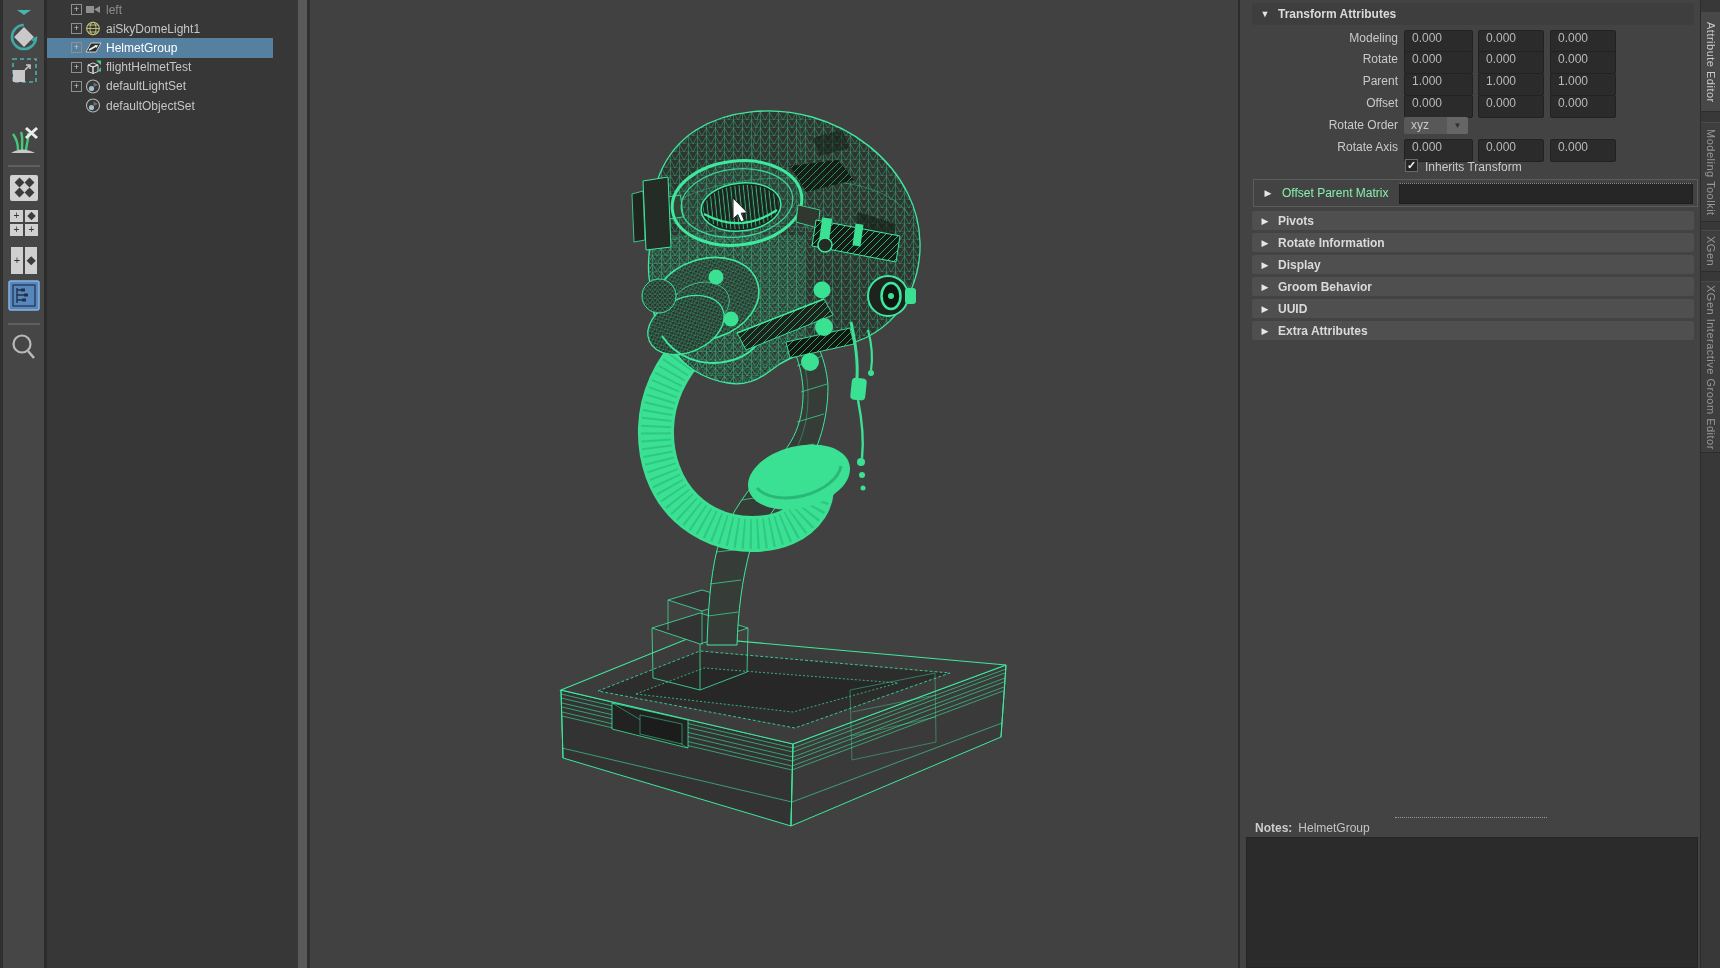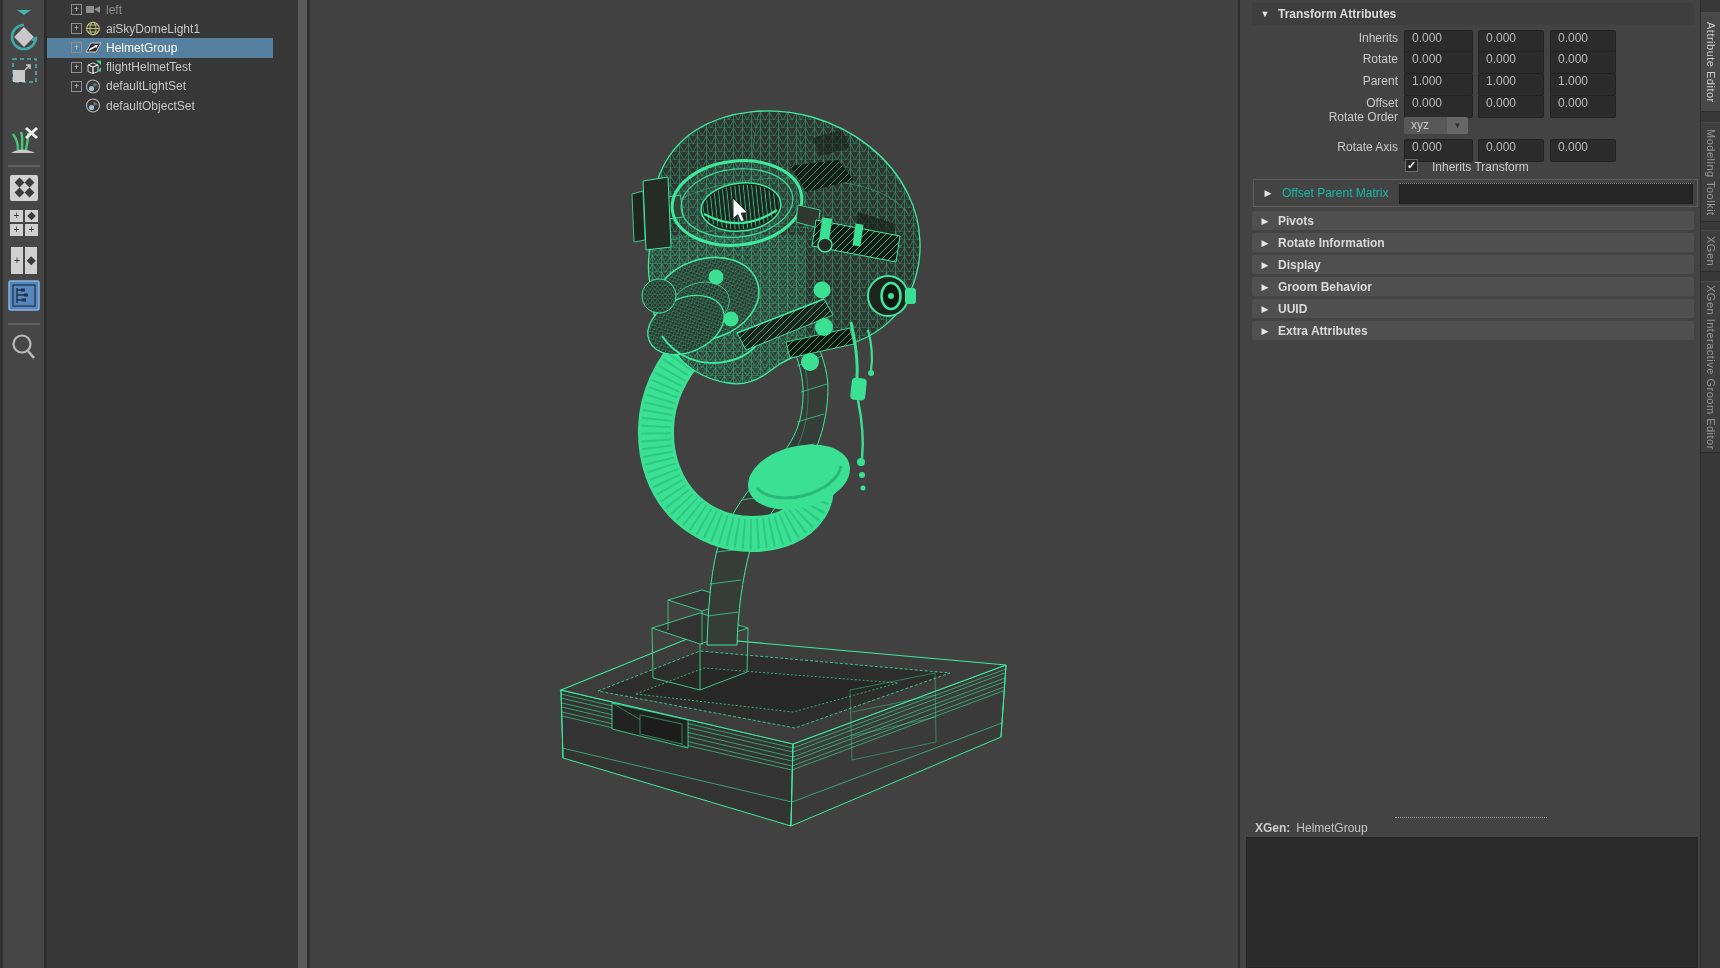--- a/index.html
+++ b/index.html
@@ -45,21 +45,21 @@
   .dropdown{position:absolute;left:164px;width:64px;height:17px;background:#585858;
             border-radius:2px;color:#c8c8c8;line-height:17px;padding-left:7px;cursor:pointer}
   .dropdown .dbtn{position:absolute;right:0;top:0;width:21px;height:17px;background:#666;
                   border-radius:0 2px 2px 0;text-align:center;font-size:8px;line-height:17px;color:#2e2e2e}
   .cbx{position:absolute;left:165px;width:13px;height:13px;background:#262626;
        border:1px solid #6a6a6a;color:#eee;font-size:11px;line-height:11px;
        text-align:center;font-weight:bold;cursor:pointer}
   .opm{position:absolute;left:13px;top:179px;width:445px;height:28px;border:1px solid #5d5d5d;
        display:flex;align-items:center}
   .opm .arr{width:28px;text-align:center;font-size:9px;color:#e6e6e6;cursor:pointer}
-  .opm .lbl{width:112px;color:#14b8a6}
+  .opm .lbl{width:112px;color:#86efac}
   .opm .fld{position:absolute;left:145px;top:3px;width:294px;height:21px;background:#262626;
             border:1px solid #1e1e1e;border-top:1px dotted #888;cursor:text}
   .notesline{position:absolute;left:155px;top:817px;width:152px;border-top:1px dotted #9a9a9a}
   .noteslbl{position:absolute;left:15px;top:821px;font-weight:bold;color:#cdcdcd}
   .notesval{font-weight:normal;color:#c4c4c4;margin-left:6px}
   .notesbox{position:absolute;left:6px;top:837px;width:452px;height:131px;background:#2b2b2b;
             border:1px solid #252525;resize:none;cursor:text}
 
   
   .tabstrip{position:absolute;left:1700px;top:0;width:20px;height:100%;background:#383838;
@@ -400,53 +400,53 @@
   </div>
 
   <div class="vdiv2"></div>
 
   <div class="ae">
     <div class="sectbar open" style="top:3px">
       <span class="arr">▼</span>
       <span class="ttl">Transform Attributes</span>
     </div>
 
-    <div class="aelabel" style="top:30px">Inherits</div>
+    <div class="aelabel" style="top:30px">Modeling</div>
     <div class="aefield" style="top:30px;left:164px;width:69px">0.000</div>
     <div class="aefield" style="top:30px;left:238px;width:66px">0.000</div>
     <div class="aefield" style="top:30px;left:310px;width:66px">0.000</div>
 
     <div class="aelabel" style="top:51px">Rotate</div>
     <div class="aefield" style="top:51px;left:164px;width:69px">0.000</div>
     <div class="aefield" style="top:51px;left:238px;width:66px">0.000</div>
     <div class="aefield" style="top:51px;left:310px;width:66px">0.000</div>
 
     <div class="aelabel" style="top:73px">Parent</div>
     <div class="aefield" style="top:73px;left:164px;width:69px">1.000</div>
     <div class="aefield" style="top:73px;left:238px;width:66px">1.000</div>
     <div class="aefield" style="top:73px;left:310px;width:66px">1.000</div>
 
     <div class="aelabel" style="top:95px">Offset</div>
     <div class="aefield" style="top:95px;left:164px;width:69px">0.000</div>
     <div class="aefield" style="top:95px;left:238px;width:66px">0.000</div>
     <div class="aefield" style="top:95px;left:310px;width:66px">0.000</div>
 
-    <div class="aelabel" style="top:109px">Rotate Order</div>
+    <div class="aelabel" style="top:117px">Rotate Order</div>
     <div class="dropdown" style="top:117px">
       <span>xyz</span>
       <span class="dbtn">▼</span>
     </div>
 
     <div class="aelabel" style="top:139px">Rotate Axis</div>
     <div class="aefield" style="top:139px;left:164px;width:69px">0.000</div>
     <div class="aefield" style="top:139px;left:238px;width:66px">0.000</div>
     <div class="aefield" style="top:139px;left:310px;width:66px">0.000</div>
 
     <div class="cbx" style="top:159px">✓</div>
-    <div style="position:absolute;left:192px;top:160px">Inherits Transform</div>
+    <div style="position:absolute;left:185px;top:160px">Inherits Transform</div>
 
     <div class="opm">
       <span class="arr">▶</span>
       <span class="lbl">Offset Parent Matrix</span>
       <span class="fld"></span>
     </div>
 
     <div class="sectbar" style="top:211px">
       <span class="arr">▶</span>
       <span class="ttl">Pivots</span>
@@ -467,21 +467,21 @@
       <span class="arr">▶</span>
       <span class="ttl">UUID</span>
     </div>
     <div class="sectbar" style="top:321px">
       <span class="arr">▶</span>
       <span class="ttl">Extra Attributes</span>
     </div>
 
     <div class="notesline"></div>
     <div class="noteslbl">
-      <span>XGen:</span><span class="notesval">HelmetGroup</span>
+      <span>Notes:</span><span class="notesval">HelmetGroup</span>
     </div>
     <textarea class="notesbox" placeholder="" style=""></textarea>
   </div>
 
   <div class="tabstrip">
     <div class="vtab active" style="top:12px;height:100px">
       <span>Attribute Editor</span>
     </div>
     <div class="vtab" style="top:122px;height:100px">
       <span>Modeling Toolkit</span>

